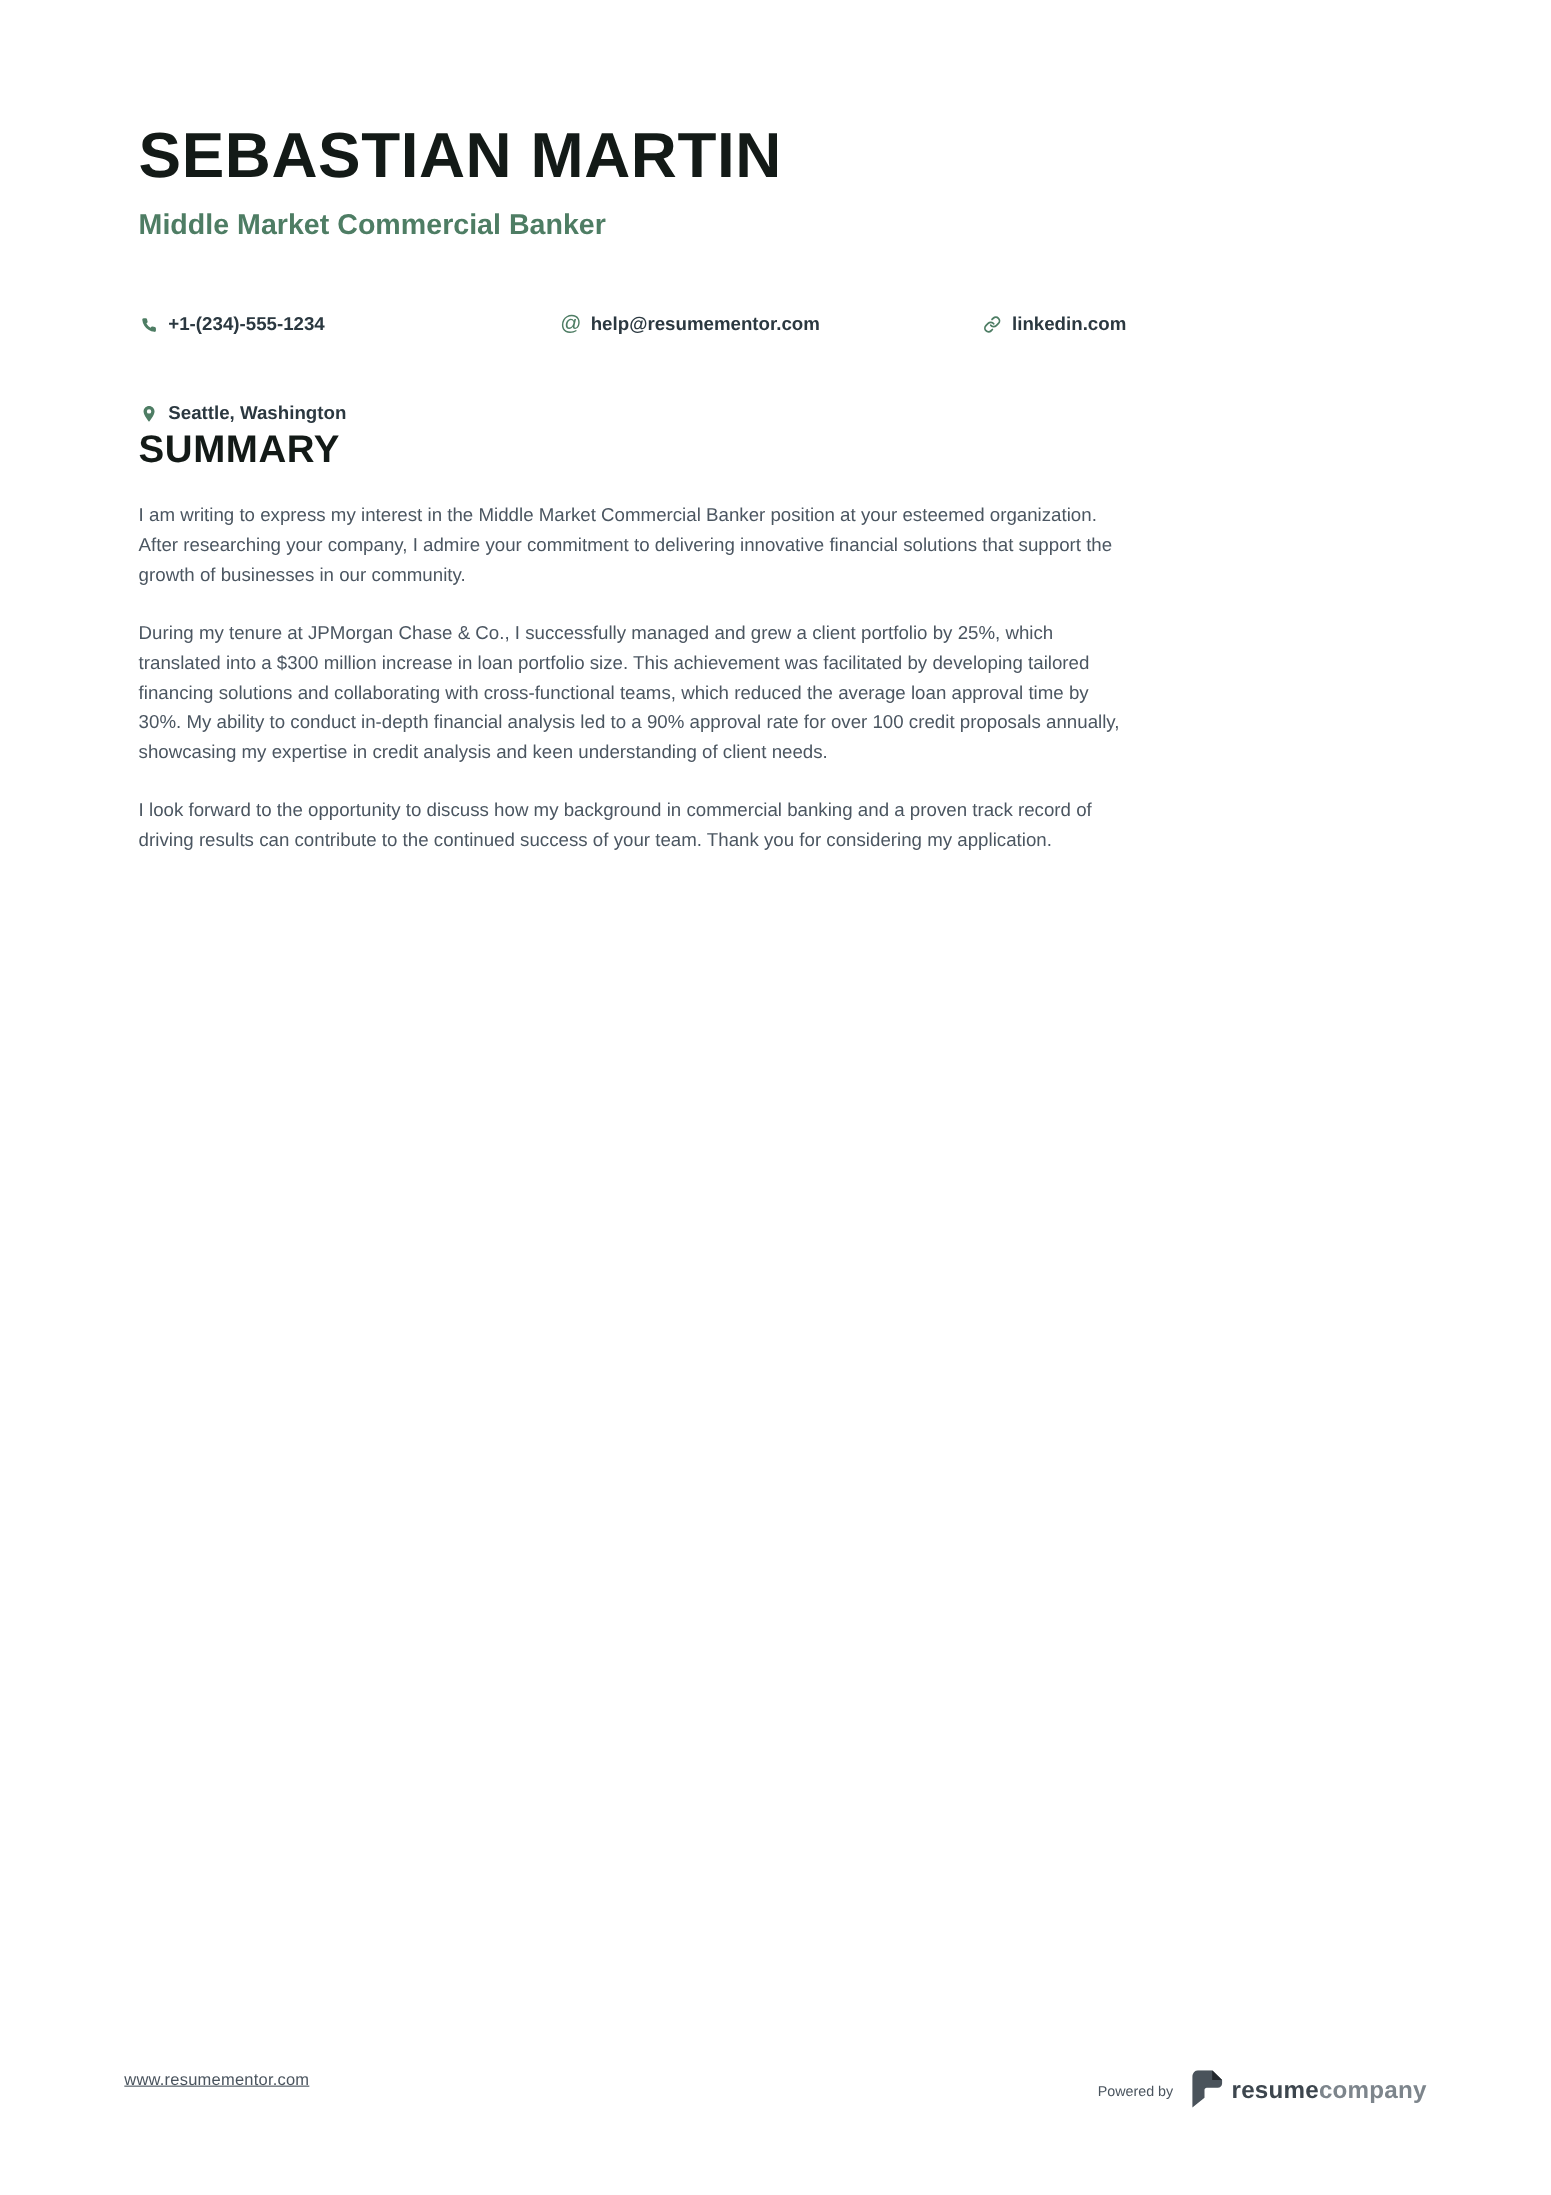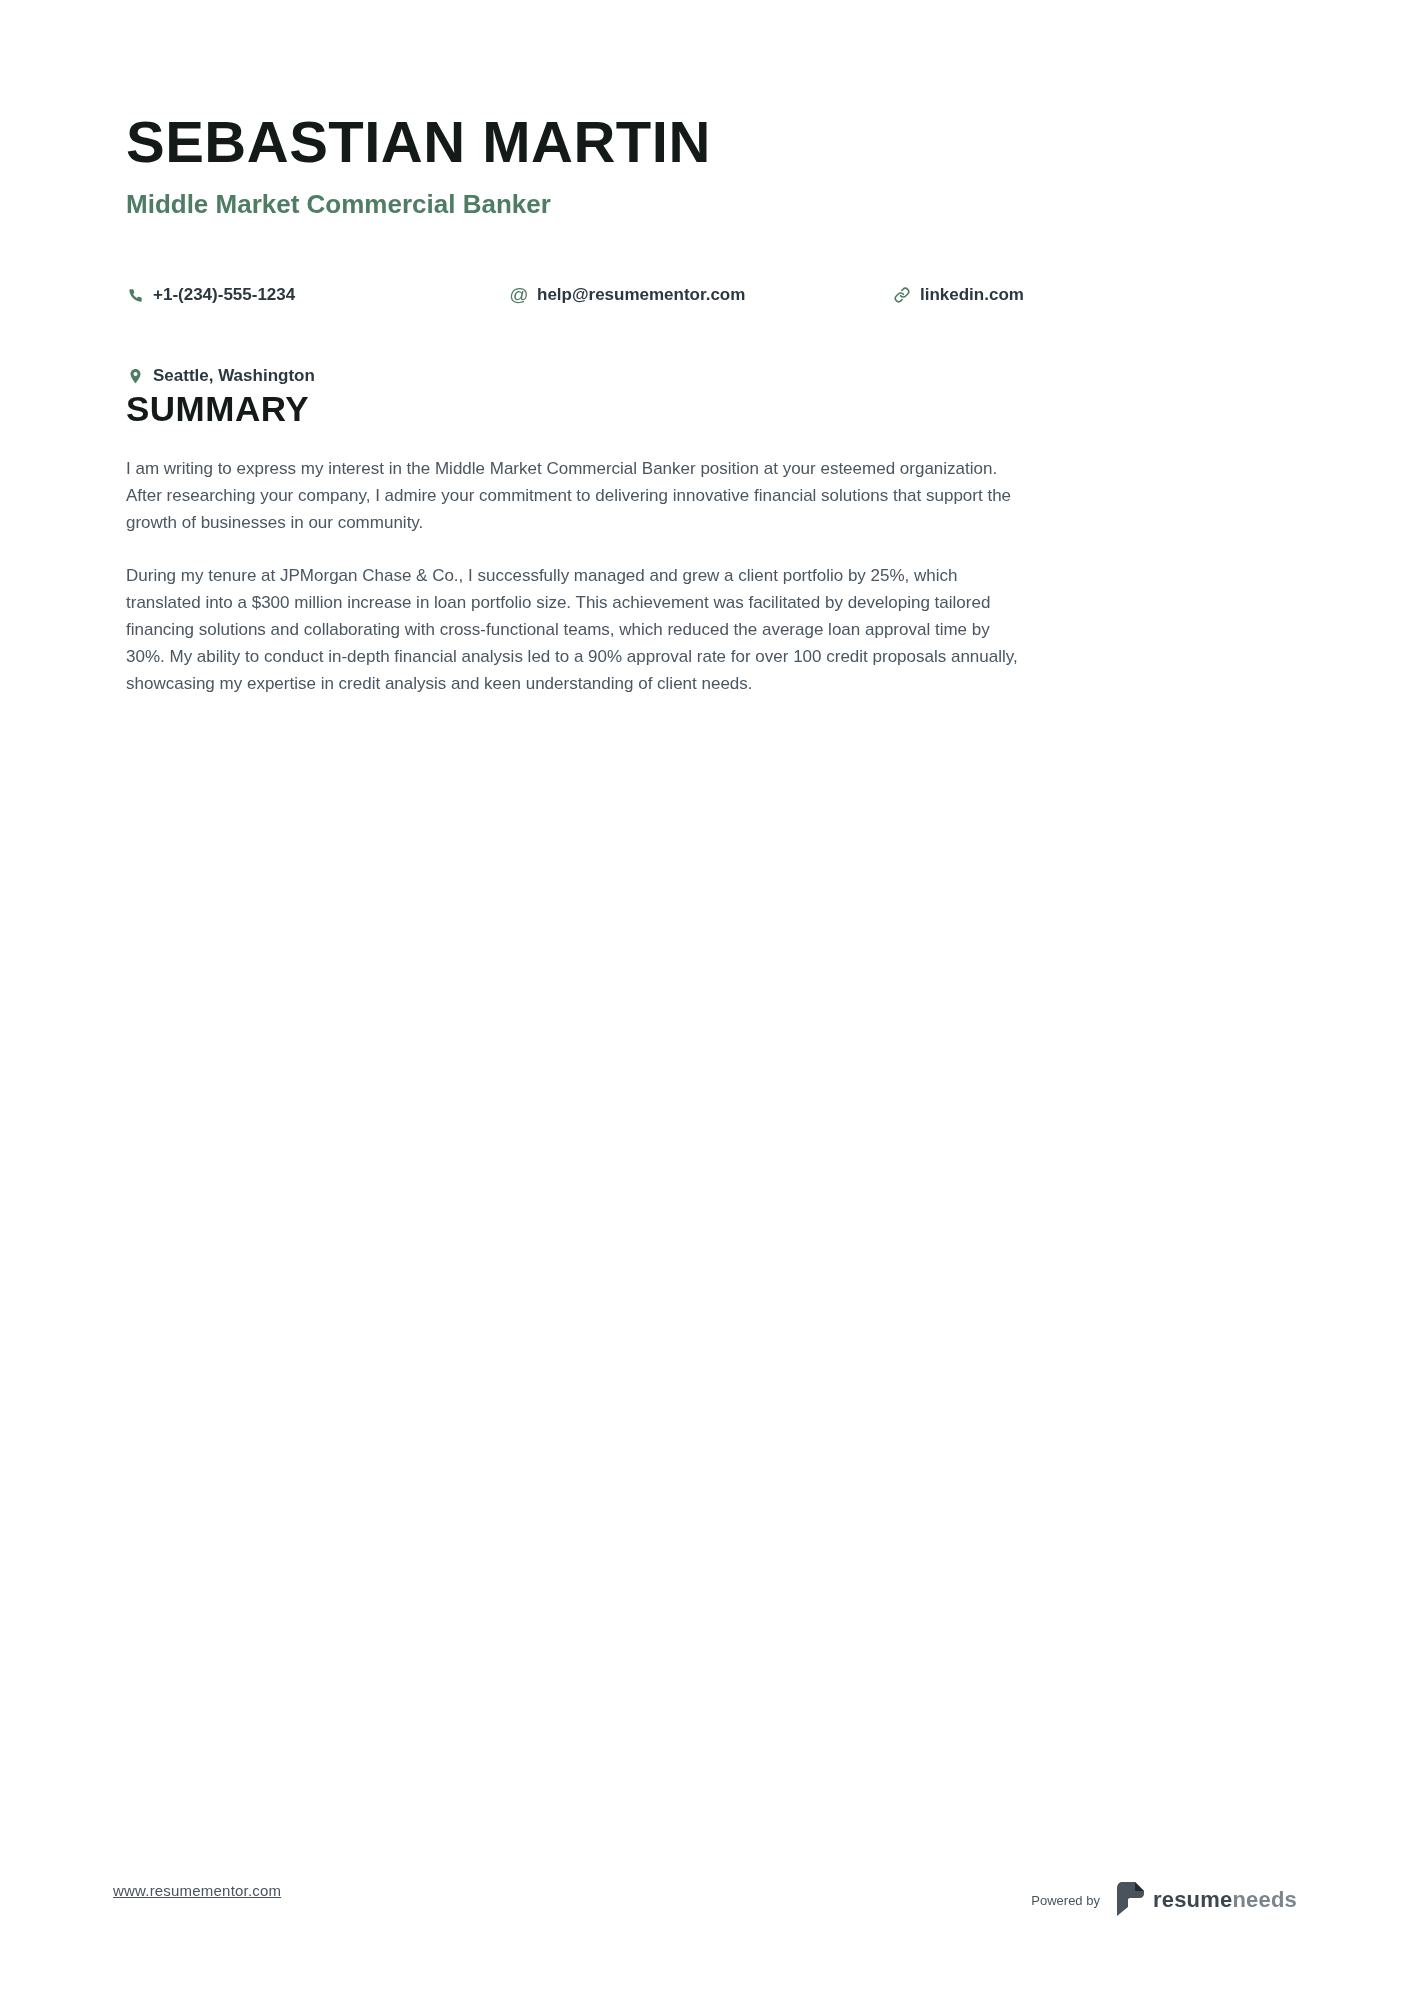--- a/index.html
+++ b/index.html
@@ -173,30 +173,31 @@
       <span>Seattle, Washington</span>
     </div>
 
   </div>
 
   <h2 class="section-heading">SUMMARY</h2>
 
 
   <p class="body-paragraph">I am writing to express my interest in the Middle Market Commercial Banker position at your esteemed organization. After researching your company, I admire your commitment to delivering innovative financial solutions that support the growth of businesses in our community.</p>
   <p class="body-paragraph">During my tenure at JPMorgan Chase &amp; Co., I successfully managed and grew a client portfolio by 25%, which translated into a $300 million increase in loan portfolio size. This achievement was facilitated by developing tailored financing solutions and collaborating with cross-functional teams, which reduced the average loan approval time by 30%. My ability to conduct in-depth financial analysis led to a 90% approval rate for over 100 credit proposals annually, showcasing my expertise in credit analysis and keen understanding of client needs.</p>
+  <p class="body-paragraph">I look forward to the opportunity to discuss how my background in commercial banking and a proven track record of driving results can contribute to the continued success of your team. Thank you for considering my application.</p>
 
 </div>
 
 <div class="page-footer">
   <a class="footer-site" href="#">www.resumementor.com</a>
   <div class="powered-by">
     <span class="powered-by-label">Powered by</span>
     <a class="brand-link" href="#">
       <span>
         <svg width="30" height="36" viewBox="0 0 30 36">
           <path fill="#4A535B" d="M6 0 H19 L28 9 V12 C28 14.2 26.2 16 24 16 H14 C12.9 16 12 16.9 12 18 V25 L1 34 V6 C1 2.7 3.2 0 6 0 Z"></path>
           <path fill="#24292E" d="M19 0 L28 9 H19 Z"></path>
         </svg>
       </span>
-      <span class="brand-text"><span>resume</span><span class="brand-light">needs</span></span>
+      <span class="brand-text"><span>resume</span><span class="brand-light">company</span></span>
     </a>
   </div>
 </div>
 
 </body></html>

